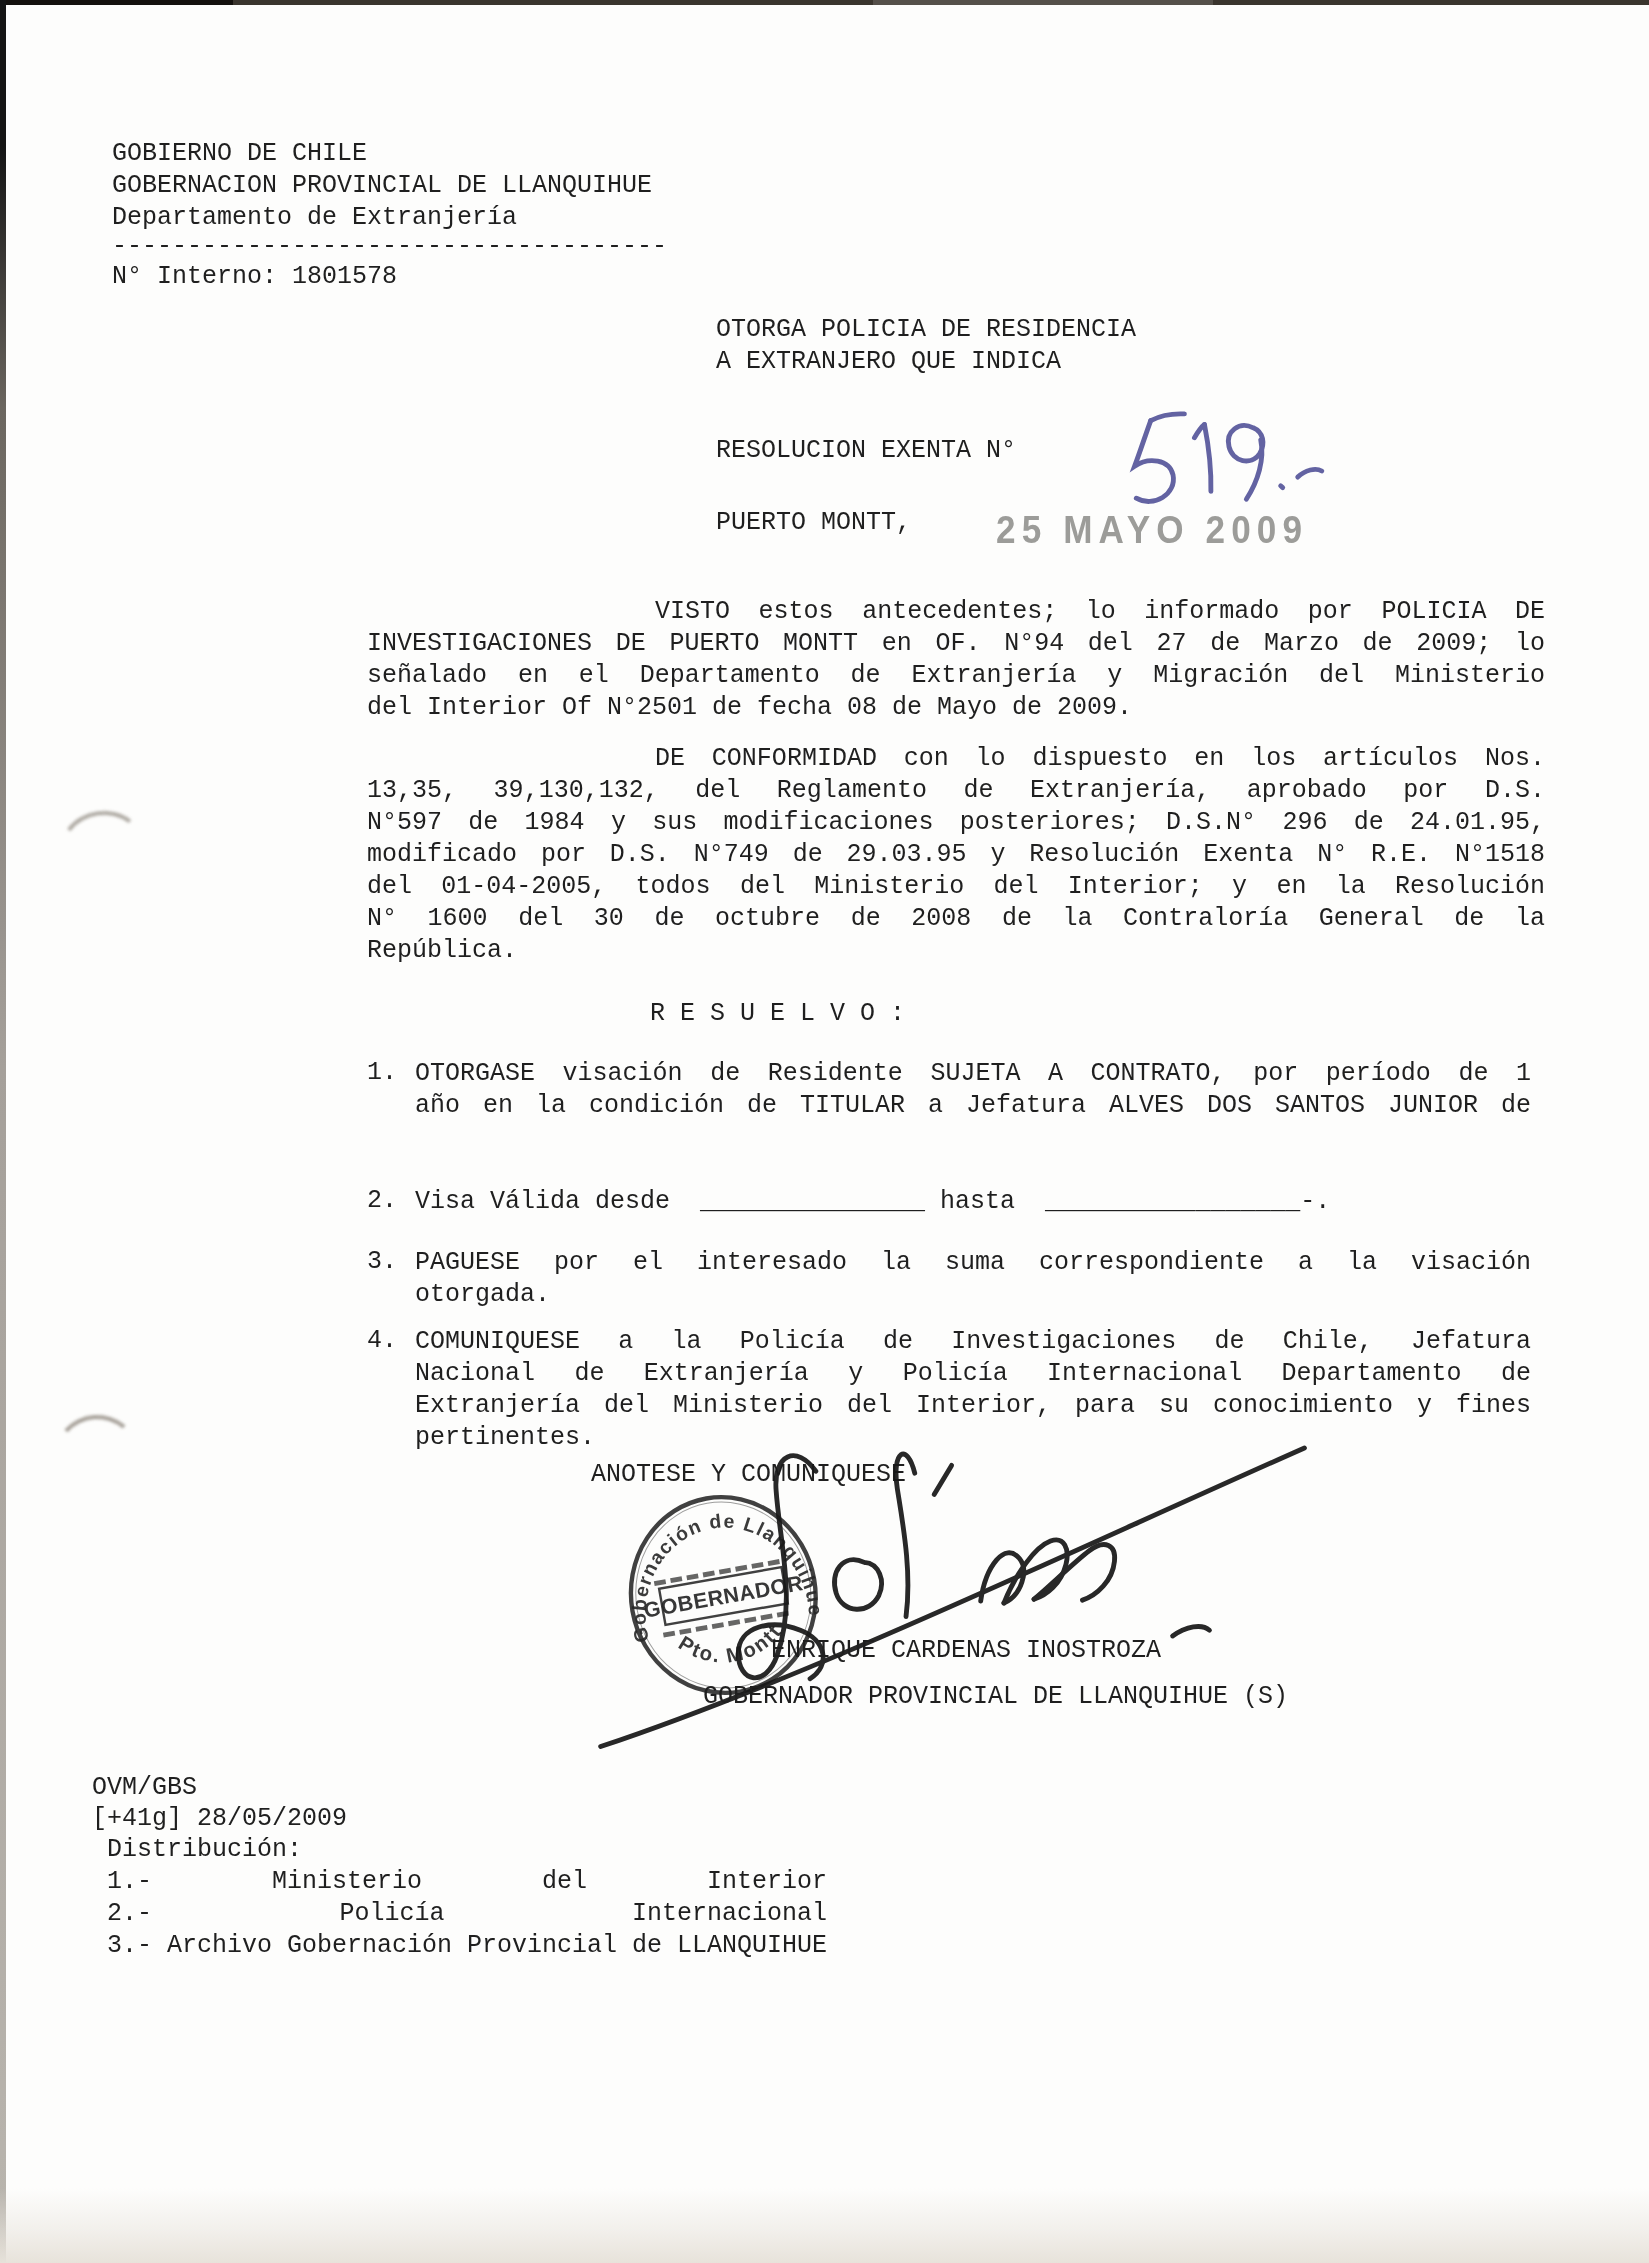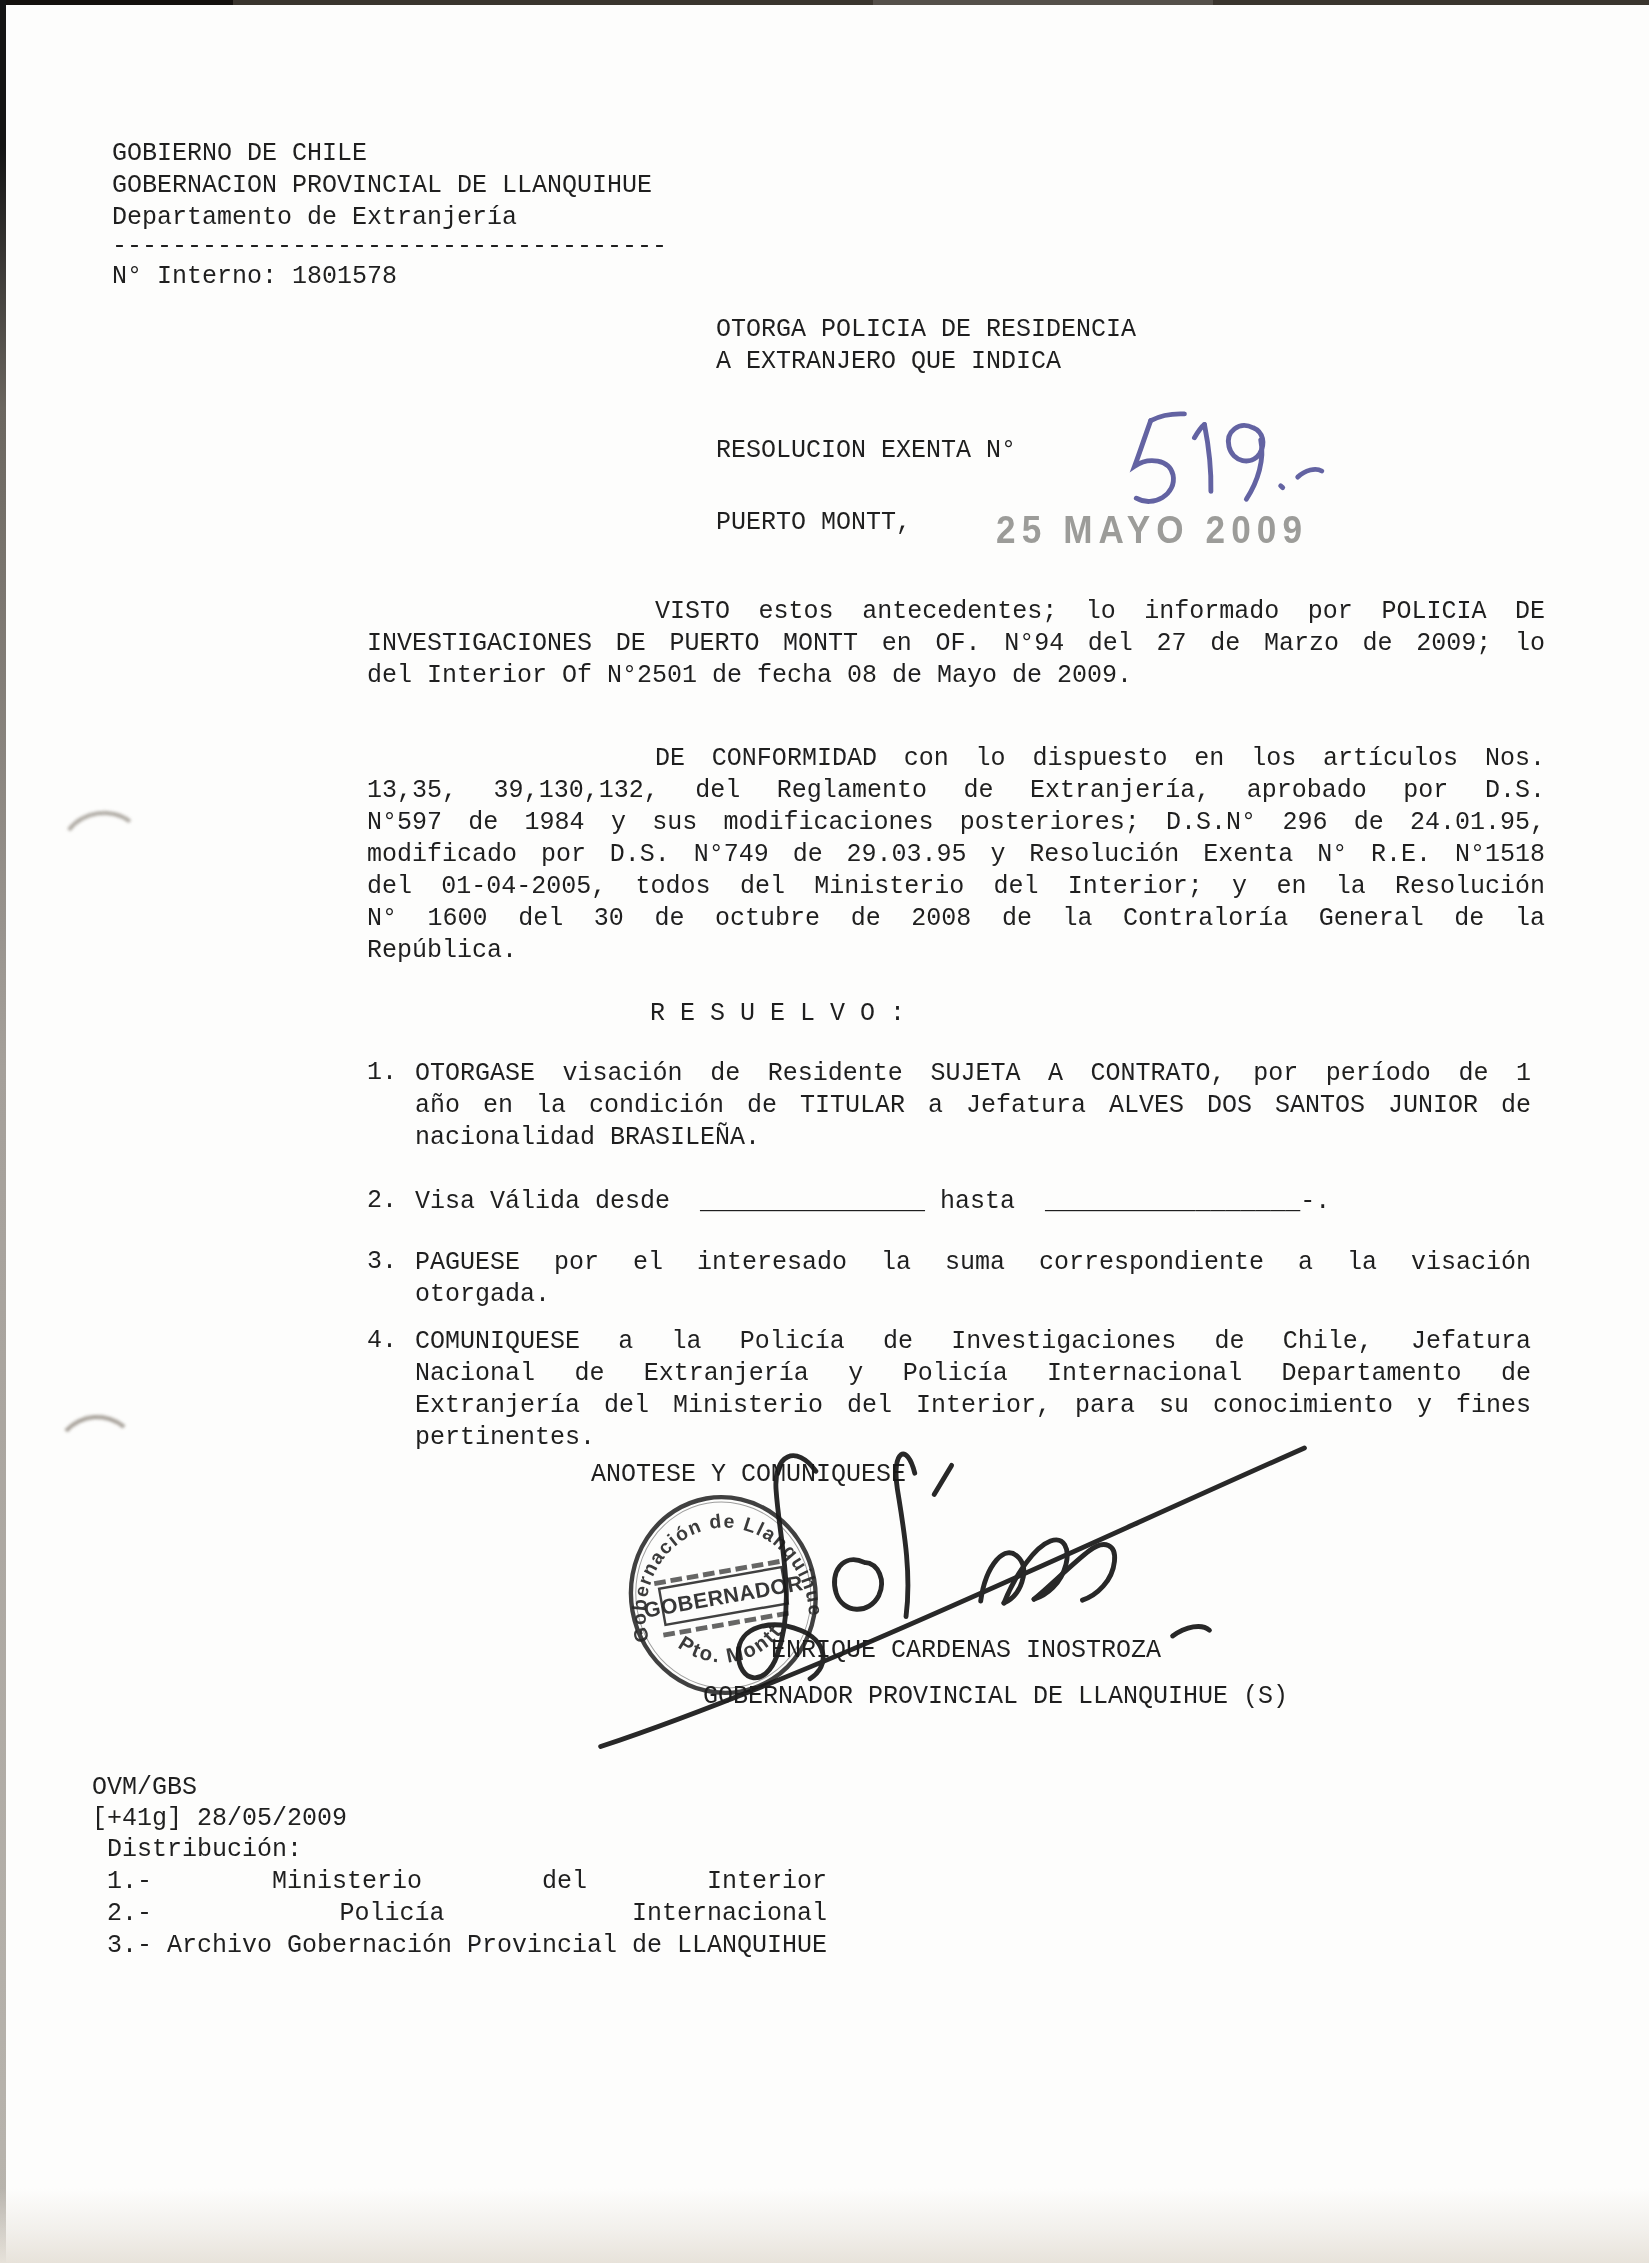--- a/index.html
+++ b/index.html
@@ -72,39 +72,39 @@
   </div>
 
   <div class="abs" style="left:1097px;top:406px;width:1px;height:1px;overflow:hidden;color:transparent;">519.-</div>
 
   <div class="abs mono" style="left:716px;top:508px;">PUERTO MONTT,</div>
   <div class="abs datestamp">25 MAYO 2009</div>
 
   <div class="abs para" style="left:367px;top:596px;">
       <div class="tline jl ind">VISTO estos antecedentes; lo informado por POLICIA DE</div>
       <div class="tline jl">INVESTIGACIONES DE PUERTO MONTT en OF. N°94 del 27 de Marzo de 2009; lo</div>
+      <div class="tline jl">señalado en el Departamento de Extranjería y Migración del Ministerio</div>
       <div class="tline pl">del Interior Of N°2501 de fecha 08 de Mayo de 2009.</div>
     </div>
   <div class="abs para" style="left:367px;top:743px;">
       <div class="tline jl ind">DE CONFORMIDAD con lo dispuesto en los artículos Nos.</div>
       <div class="tline jl">13,35, 39,130,132, del Reglamento de Extranjería, aprobado por D.S.</div>
       <div class="tline jl">N°597 de 1984 y sus modificaciones posteriores; D.S.N° 296 de 24.01.95,</div>
       <div class="tline jl">modificado por D.S. N°749 de 29.03.95 y Resolución Exenta N° R.E. N°1518</div>
       <div class="tline jl">del 01-04-2005, todos del Ministerio del Interior; y en la Resolución</div>
       <div class="tline jl">N° 1600 del 30 de octubre de 2008 de la Contraloría General de la</div>
       <div class="tline pl">República.</div>
     </div>
 
   <div class="abs mono" style="left:650px;top:999px;">R E S U E L V O :</div>
 
   <div class="abs mono" style="left:367px;top:1058px;">1.</div>
   <div class="abs itemlines" style="left:415px;top:1058px;">
       <div class="tline jl">OTORGASE visación de Residente SUJETA A CONTRATO, por período de 1</div>
       <div class="tline jl">año en la condición de TITULAR a Jefatura ALVES DOS SANTOS JUNIOR de</div>
-      <div class="tline pl">nacionalidad BRASILEÑA.</div>
     </div>
 
   <div class="abs mono" style="left:367px;top:1186px;">2.</div>
   <div class="abs itemlines" style="left:415px;top:1186px;">
       <div class="tline pl">Visa Válida desde  _______________ hasta  _________________-.</div>
     </div>
 
   <div class="abs mono" style="left:367px;top:1247px;">3.</div>
   <div class="abs itemlines" style="left:415px;top:1247px;">
       <div class="tline jl">PAGUESE por el interesado la suma correspondiente a la visación</div>

